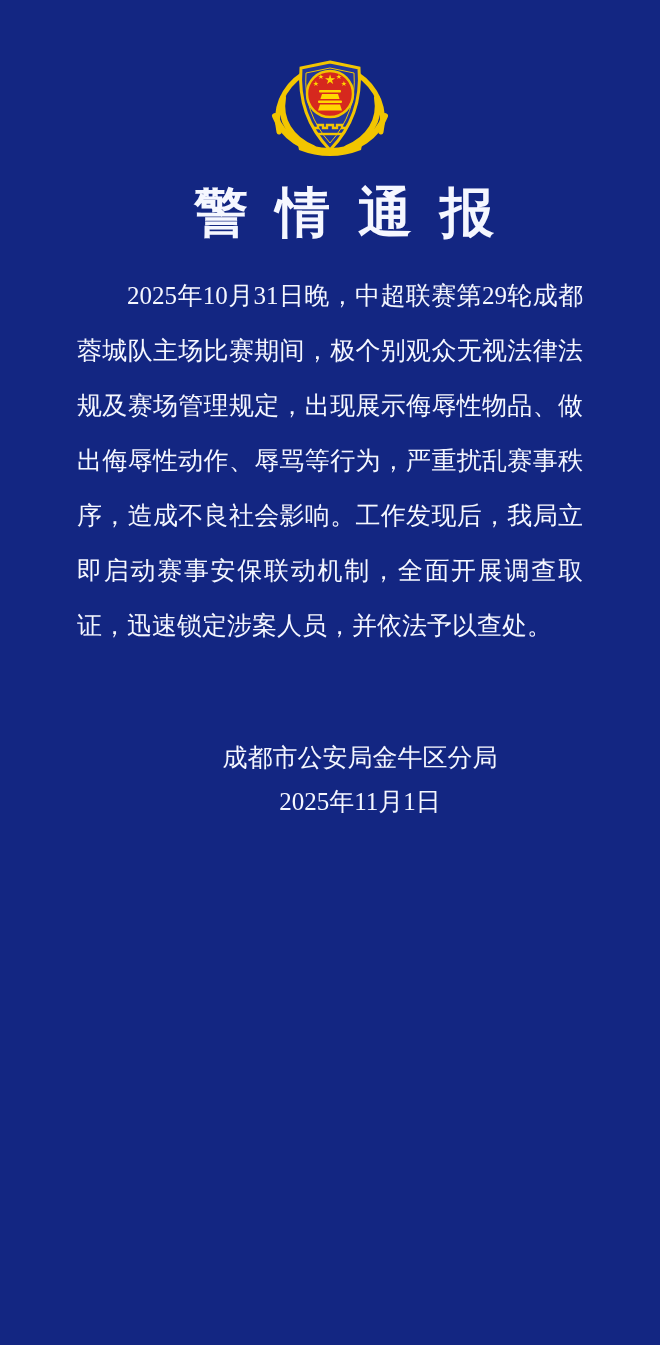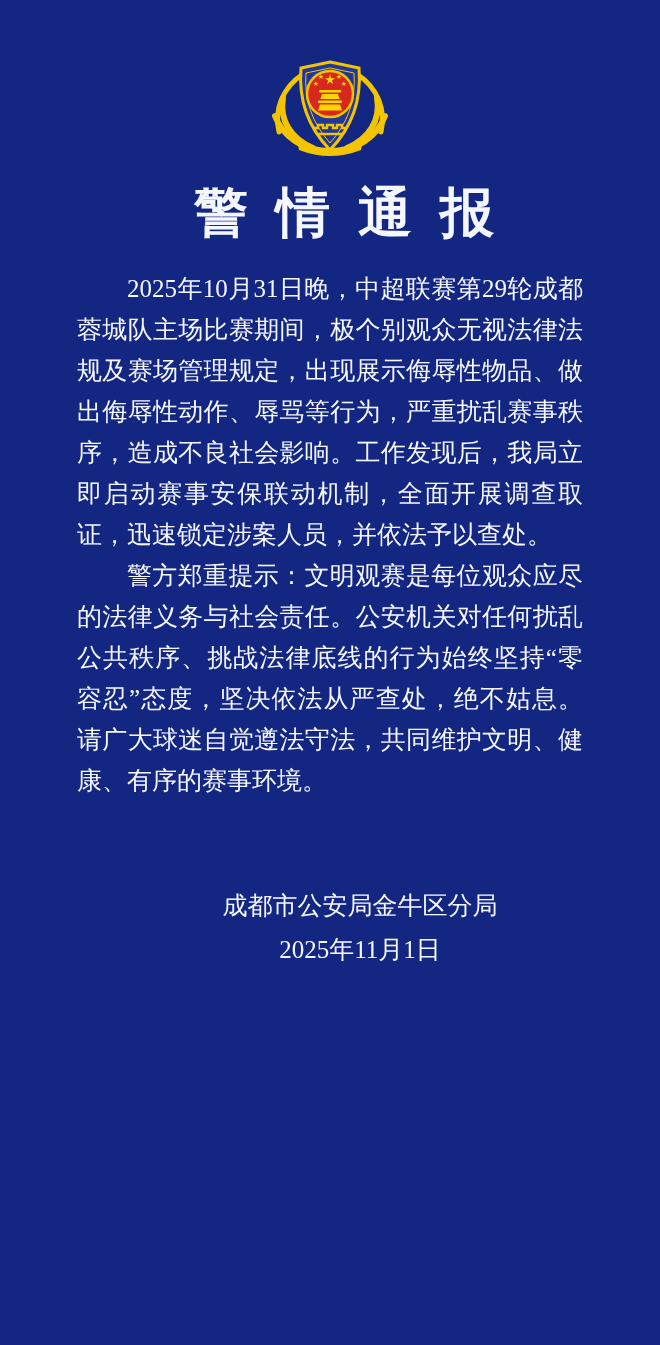--- a/index.html
+++ b/index.html
@@ -28,21 +28,21 @@
     line-height: 62px;
     font-weight: 700;
     letter-spacing: 28px;
     text-indent: 28px;
     white-space: nowrap;
     padding-left: 28px;
   }
   .content {
     margin: 24px 77px 0 77px;
     font-size: 25px;
-    line-height: 41px;
+    line-height: 55px;
     text-align: justify;
     text-justify: inter-ideograph;
   }
   .content p {
     margin: 0;
     text-indent: 2em;
   }
   .footer {
     margin-top: 84px;
     text-align: center;
@@ -96,21 +96,20 @@
         <rect x="48" y="40.5" width="24" height="2.4" rx="1"></rect>
         <path d="M50,44.5 h20 l2,6 h-24 Z"></path>
       </g>
     </svg>
   </div>
 
   <div class="title">警情通报</div>
 
   <div class="content">
     <p>2025年10月31日晚，中超联赛第29轮成都蓉城队主场比赛期间，极个别观众无视法律法规及赛场管理规定，出现展示侮辱性物品、做出侮辱性动作、辱骂等行为，严重扰乱赛事秩序，造成不良社会影响。工作发现后，我局立即启动赛事安保联动机制，全面开展调查取证，迅速锁定涉案人员，并依法予以查处。</p>
-    <p>警方郑重提示：文明观赛是每位观众应尽的法律义务与社会责任。公安机关对任何扰乱公共秩序、挑战法律底线的行为始终坚持“零容忍”态度，坚决依法从严查处，绝不姑息。请广大球迷自觉遵法守法，共同维护文明、健康、有序的赛事环境。</p>
   </div>
 
   <div class="footer">
     <div class="signature">成都市公安局金牛区分局</div>
     <div class="date">2025年11月1日</div>
   </div>
 
 </div>
 
 </body></html>

